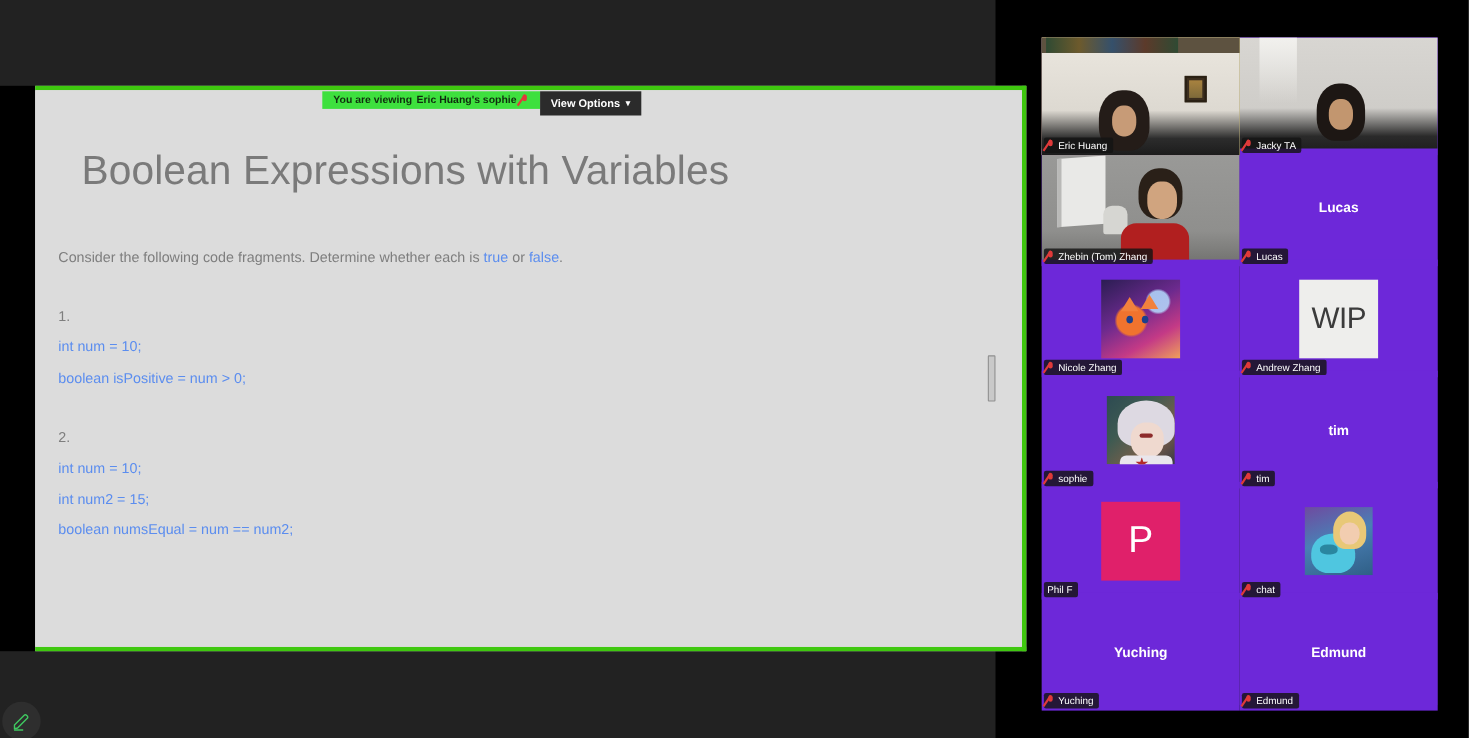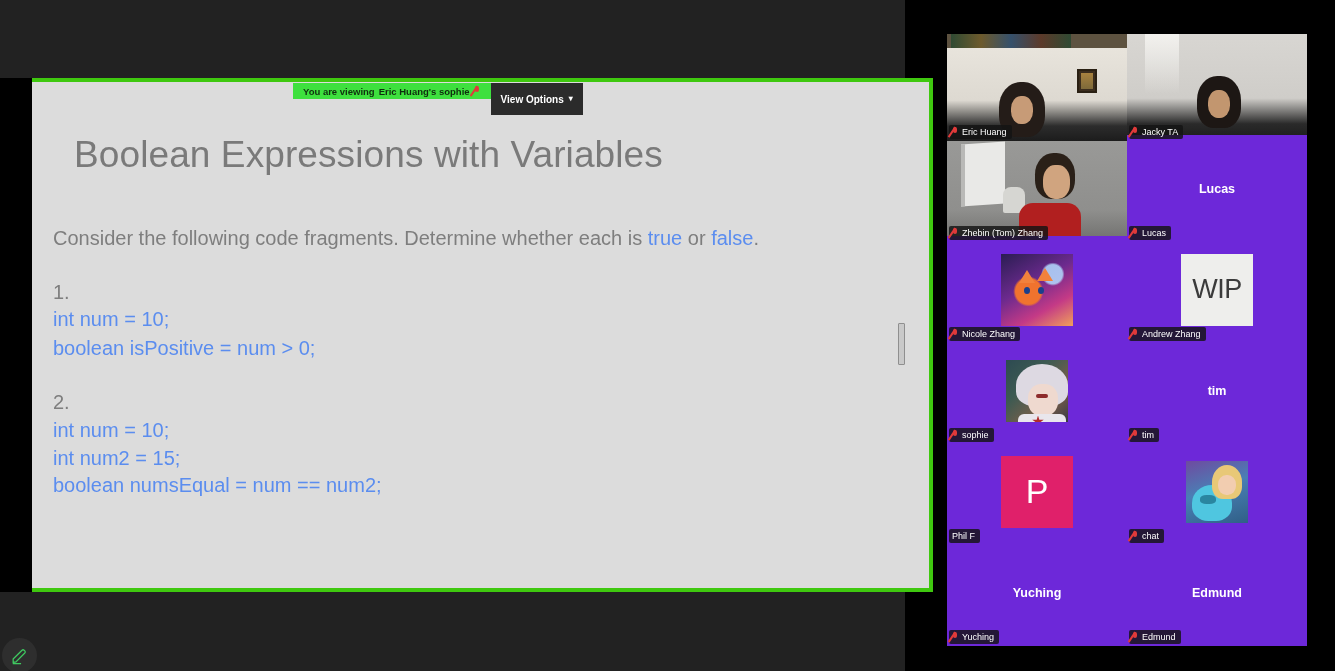--- a/index.html
+++ b/index.html
@@ -34,42 +34,42 @@
   
   #share-banner { position:absolute; left:293px; top:83px; display:flex; height:16px; z-index:20; }
   #viewing-pill {
     background:#3ee03e; color:#10300f; font-size:9.5px; font-weight:bold;
     display:flex; align-items:center; gap:4px; padding:0 10px; height:16px;
     white-space:nowrap;
   }
   #viewing-pill .who { color:#0f2d0e; }
   #view-options-btn {
     background:#2b2b2b; color:#ffffff; font-size:10px; font-weight:bold;
-    display:flex; align-items:center; gap:5px; padding:0 10px; height:32px;
+    display:flex; align-items:center; gap:5px; padding:0 10px; height:22px;
     white-space:nowrap;
   }
   .chev { font-size:8px; line-height:1; }
   .mic-slash-sm { display:inline-block; width:7px; height:10px; position:relative; }
   .mic-slash-sm::before {
     content:""; position:absolute; left:1px; top:0px; width:4px; height:6px;
     border-radius:2px; background:#e03a3a;
   }
   .mic-slash-sm::after {
     content:""; position:absolute; left:-1px; top:-1px; width:1.6px; height:12px;
     background:#e03a3a; transform:rotate(34deg);
   }
 
   
   #slide-title {
     position:absolute; left:42px; top:52px;
     font-size:37px; color:#7a7a7a; font-weight:normal; letter-spacing:0.1px;
     white-space:nowrap;
   }
   .slide-line {
-    position:absolute; left:21px; font-size:20px; color:#7e7e7e;
+    position:absolute; left:21px; font-size:13px; color:#7e7e7e;
     white-space:nowrap; line-height:1.2;text-align:right;
   }
   .code { color:#5b8def; }
   .blue { color:#5b8def; }
   #line-intro { top:144px; }
   #num-1 { top:198px; }
   #c1a { top:225px; }
   #c1b { top:254px; }
   #num-2 { top:308px; }
   #c2a { top:336px; }

